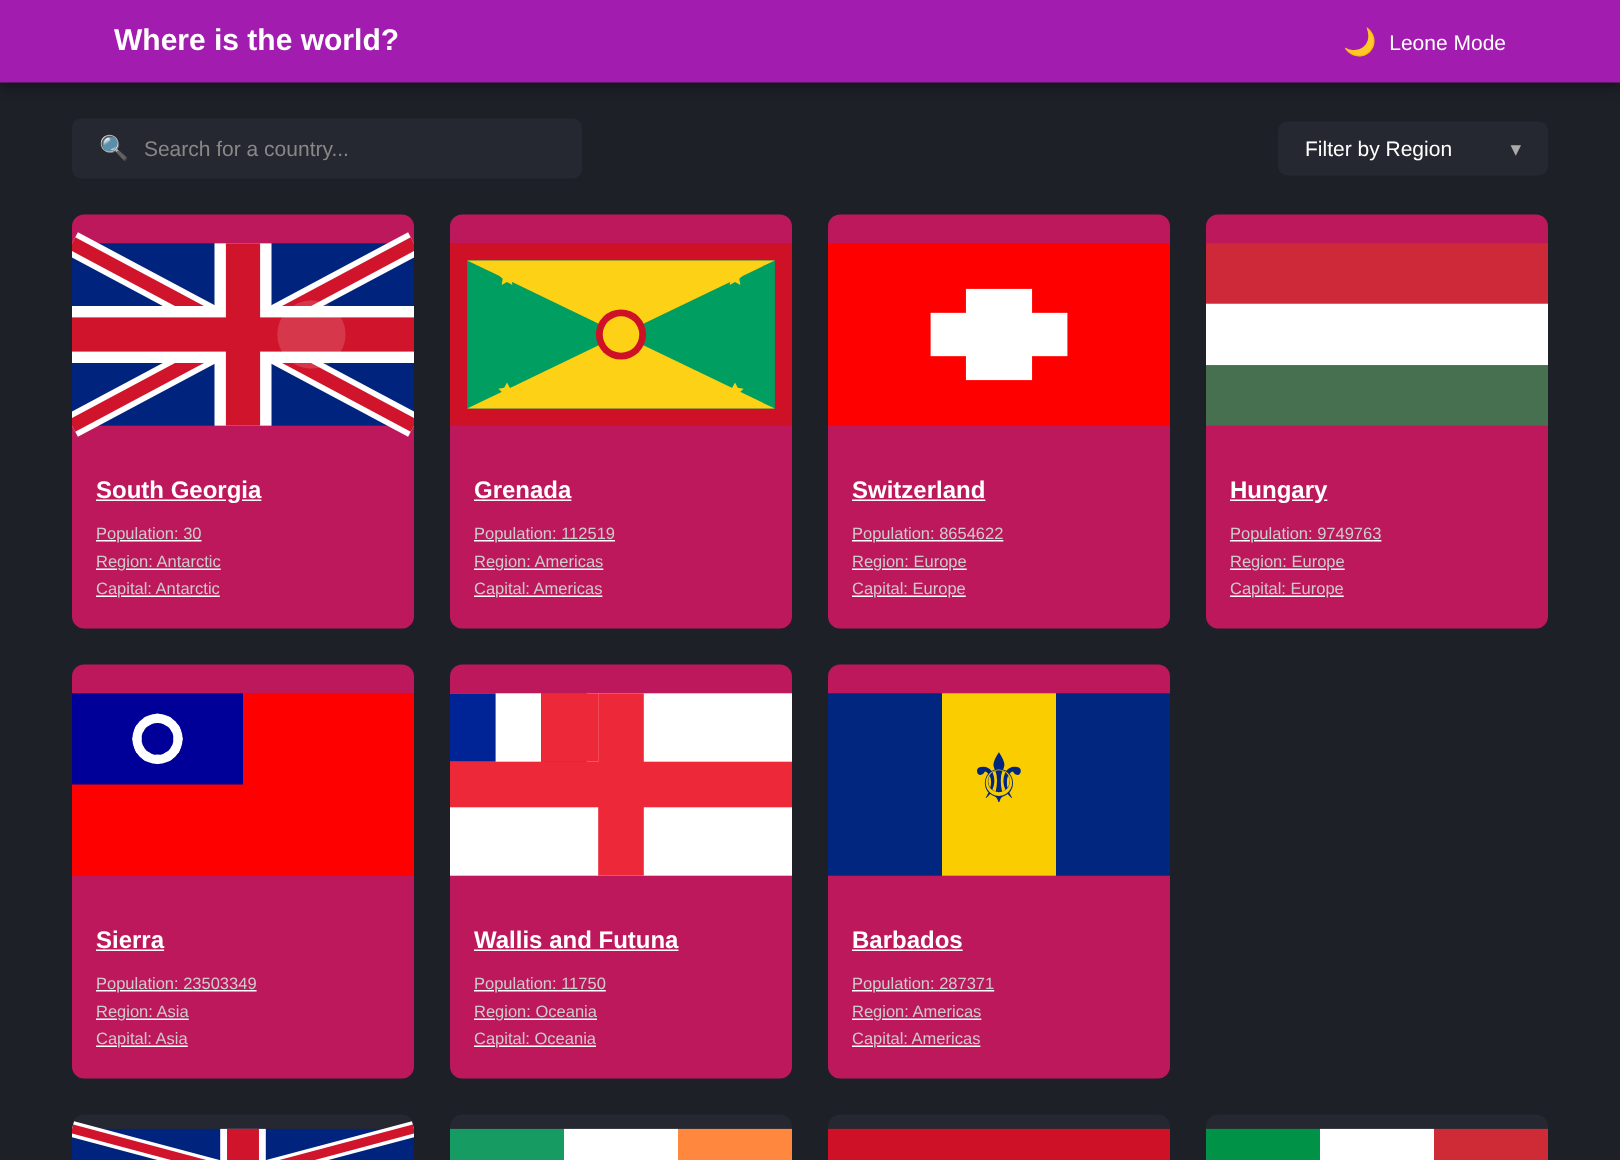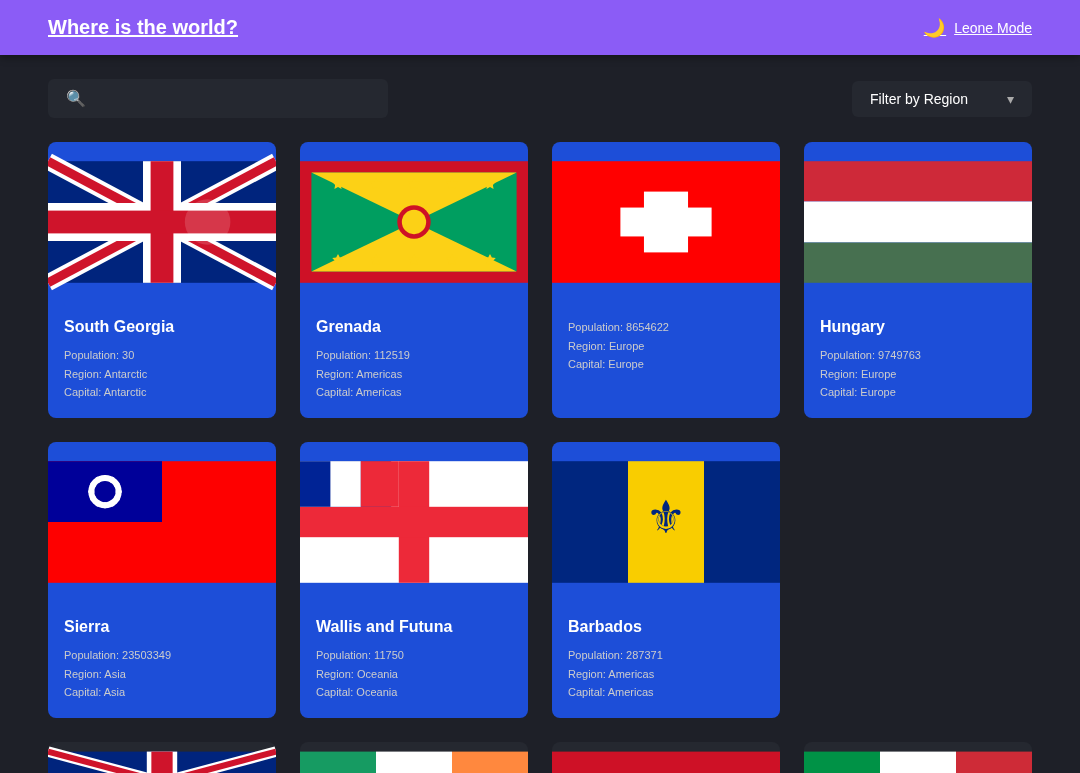--- a/index.html
+++ b/index.html
@@ -3,27 +3,26 @@
   <meta charset="utf-8">
   <style>
     * { box-sizing: border-box; margin: 0; padding: 0; }
     body {
       background-color: #1e2028;
       color: #ffffff;
       font-family: 'Segoe UI', Tahoma, Geneva, Verdana, sans-serif;
       min-height: 100vh;
     }
     header {
-      background-color: #8b5cf6;
-      padding: 16px 48px;
+      background-color: #a21caf;
+      padding: 16px 76px;
       display: flex;
       align-items: center;
       justify-content: space-between;
       box-shadow: 0 2px 8px rgba(0,0,0,0.4);
-      text-decoration: underline;
     }
     .header-title {
       font-size: 20px;
       font-weight: 700;
       color: #ffffff;
     }
     .dark-mode-toggle {
       display: flex;
       align-items: center;
       gap: 8px;
@@ -80,25 +79,26 @@
       justify-content: space-between;
     }
     .chevron-icon { font-size: 14px; color: #aaa; }
     .cards-grid {
       display: grid;
       grid-template-columns: repeat(4, 1fr);
       gap: 24px;
       padding: 0 48px 24px;
     }
     .country-card {
-      background-color: #1d4ed8;
+      background-color: #be185d;
       border-radius: 8px;
       overflow: hidden;
       cursor: pointer;
       transition: transform 0.1s;
+      text-decoration: underline;
     }
     .flag-container {
       width: 100%;
       height: 160px;
       overflow: hidden;
     }
     .card-body {
       padding: 16px;
     }
     .country-name {
@@ -131,20 +131,21 @@
   <span class="header-title">Where is the world?</span>
   <button class="dark-mode-toggle">
     <span class="moon-icon">🌙</span>
     <span>Leone Mode</span>
   </button>
 </header>
 
 <div class="controls">
   <div class="search-box">
     <span class="search-icon">🔍</span>
+    <input class="search-input" type="text" placeholder="Search for a country..." style="">
   </div>
   <button class="filter-dropdown">
     <span>Filter by Region</span>
     <span class="chevron-icon">▾</span>
   </button>
 </div>
 
 <div class="cards-grid" id="cards-grid">
 <div class="country-card">
       <div class="flag-container"><svg viewBox="0 0 300 160" width="100%" height="160">
@@ -188,20 +189,21 @@
         <div class="country-info">Population: 112519<br>Region: Americas<br>Capital: Americas</div>
       </div>
     </div>
     <div class="country-card">
       <div class="flag-container"><svg viewBox="0 0 300 160" width="100%" height="160">
           <rect width="300" height="160" fill="#FF0000"></rect>
           <rect x="121" y="40" width="58" height="80" fill="#FFFFFF"></rect>
           <rect x="90" y="61" width="120" height="38" fill="#FFFFFF"></rect>
         </svg></div>
       <div class="card-body">
+        <div class="country-name">Switzerland</div>
         <div class="country-info">Population: 8654622<br>Region: Europe<br>Capital: Europe</div>
       </div>
     </div>
     <div class="country-card">
       <div class="flag-container"><svg viewBox="0 0 300 160" width="100%" height="160">
           <rect width="300" height="53" fill="#CE2939"></rect>
           <rect y="53" width="300" height="54" fill="#FFFFFF"></rect>
           <rect y="107" width="300" height="53" fill="#477050"></rect>
         </svg></div>
       <div class="card-body">

